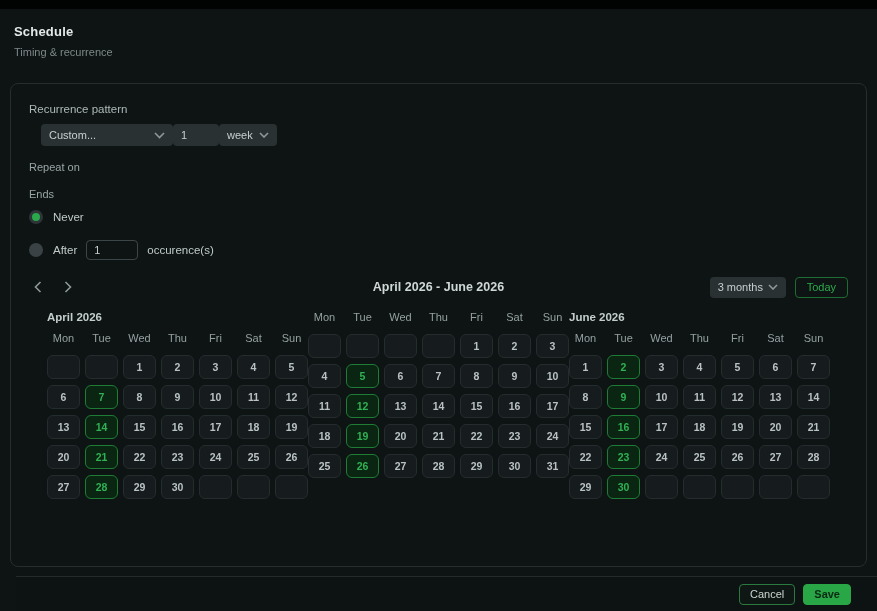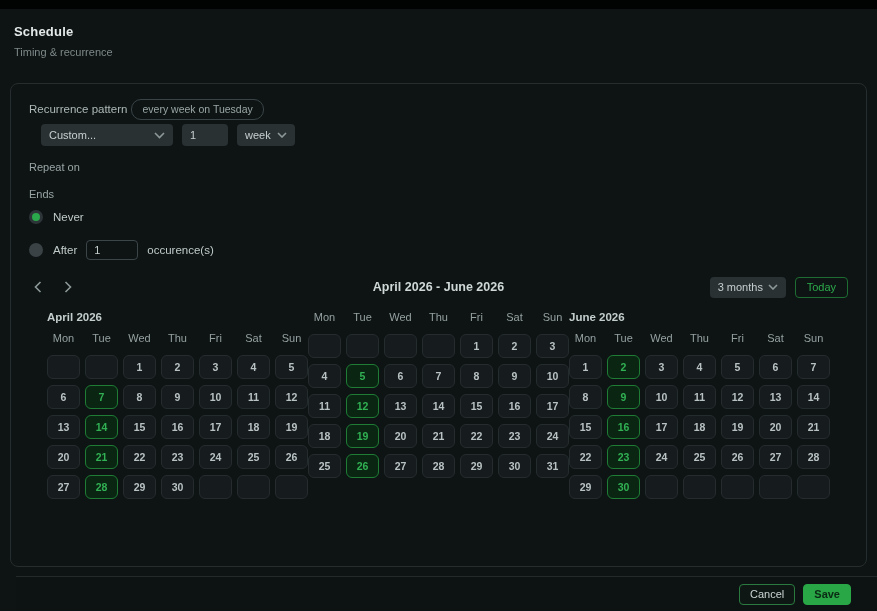--- a/index.html
+++ b/index.html
@@ -28,21 +28,21 @@
   }
 
   .rec-row { display: flex; align-items: center; gap: 4px; height: 22px; }
   .rec-label { font-size: 11.5px; color: #aeb8b8; }
   .rec-badge {
     font-size: 10.5px; color: #9aa5a5;
     border: 1px solid #3a4446; border-radius: 10px;
     padding: 3px 10px 4px 10px;
   }
 
-  .controls-row { display: flex; align-items: center; gap: 9px; margin-top: 4px; padding-left: 12px; }
+  .controls-row { display: flex; align-items: center; margin-top: 4px; padding-left: 12px; }
   .select, .text-input {
     background: #2a3133; border: none; border-radius: 4px;
     height: 22px; color: #c6cfcf; font-size: 11px;
     display: flex; align-items: center; padding: 0 8px;
   }
   .select { justify-content: space-between; cursor: pointer; }
   .select .chev { display: flex; align-items: center; }
   .sel-frequency { width: 132px; }
   .sel-unit { width: 58px; }
   .inp-interval { width: 46px; }
@@ -132,21 +132,20 @@
 
 <div class="page-header">
   <div class="page-title">Schedule</div>
   <div class="page-subtitle">Timing &amp; recurrence</div>
 </div>
 
 <div class="panel">
 
   <div class="rec-row">
     <span class="rec-label">Recurrence pattern</span>
-    <span class="rec-badge">every week on Tuesday</span>
   </div>
 
   <div class="controls-row">
     <div class="select sel-frequency">
       <span>Custom...</span>
       <span class="chev">
         <svg width="11" height="7" viewBox="0 0 11 7" fill="none" stroke-width="1.6">
             <path d="M1 1 L5.5 5.5 L10 1"></path>
           </svg>
       </span>

